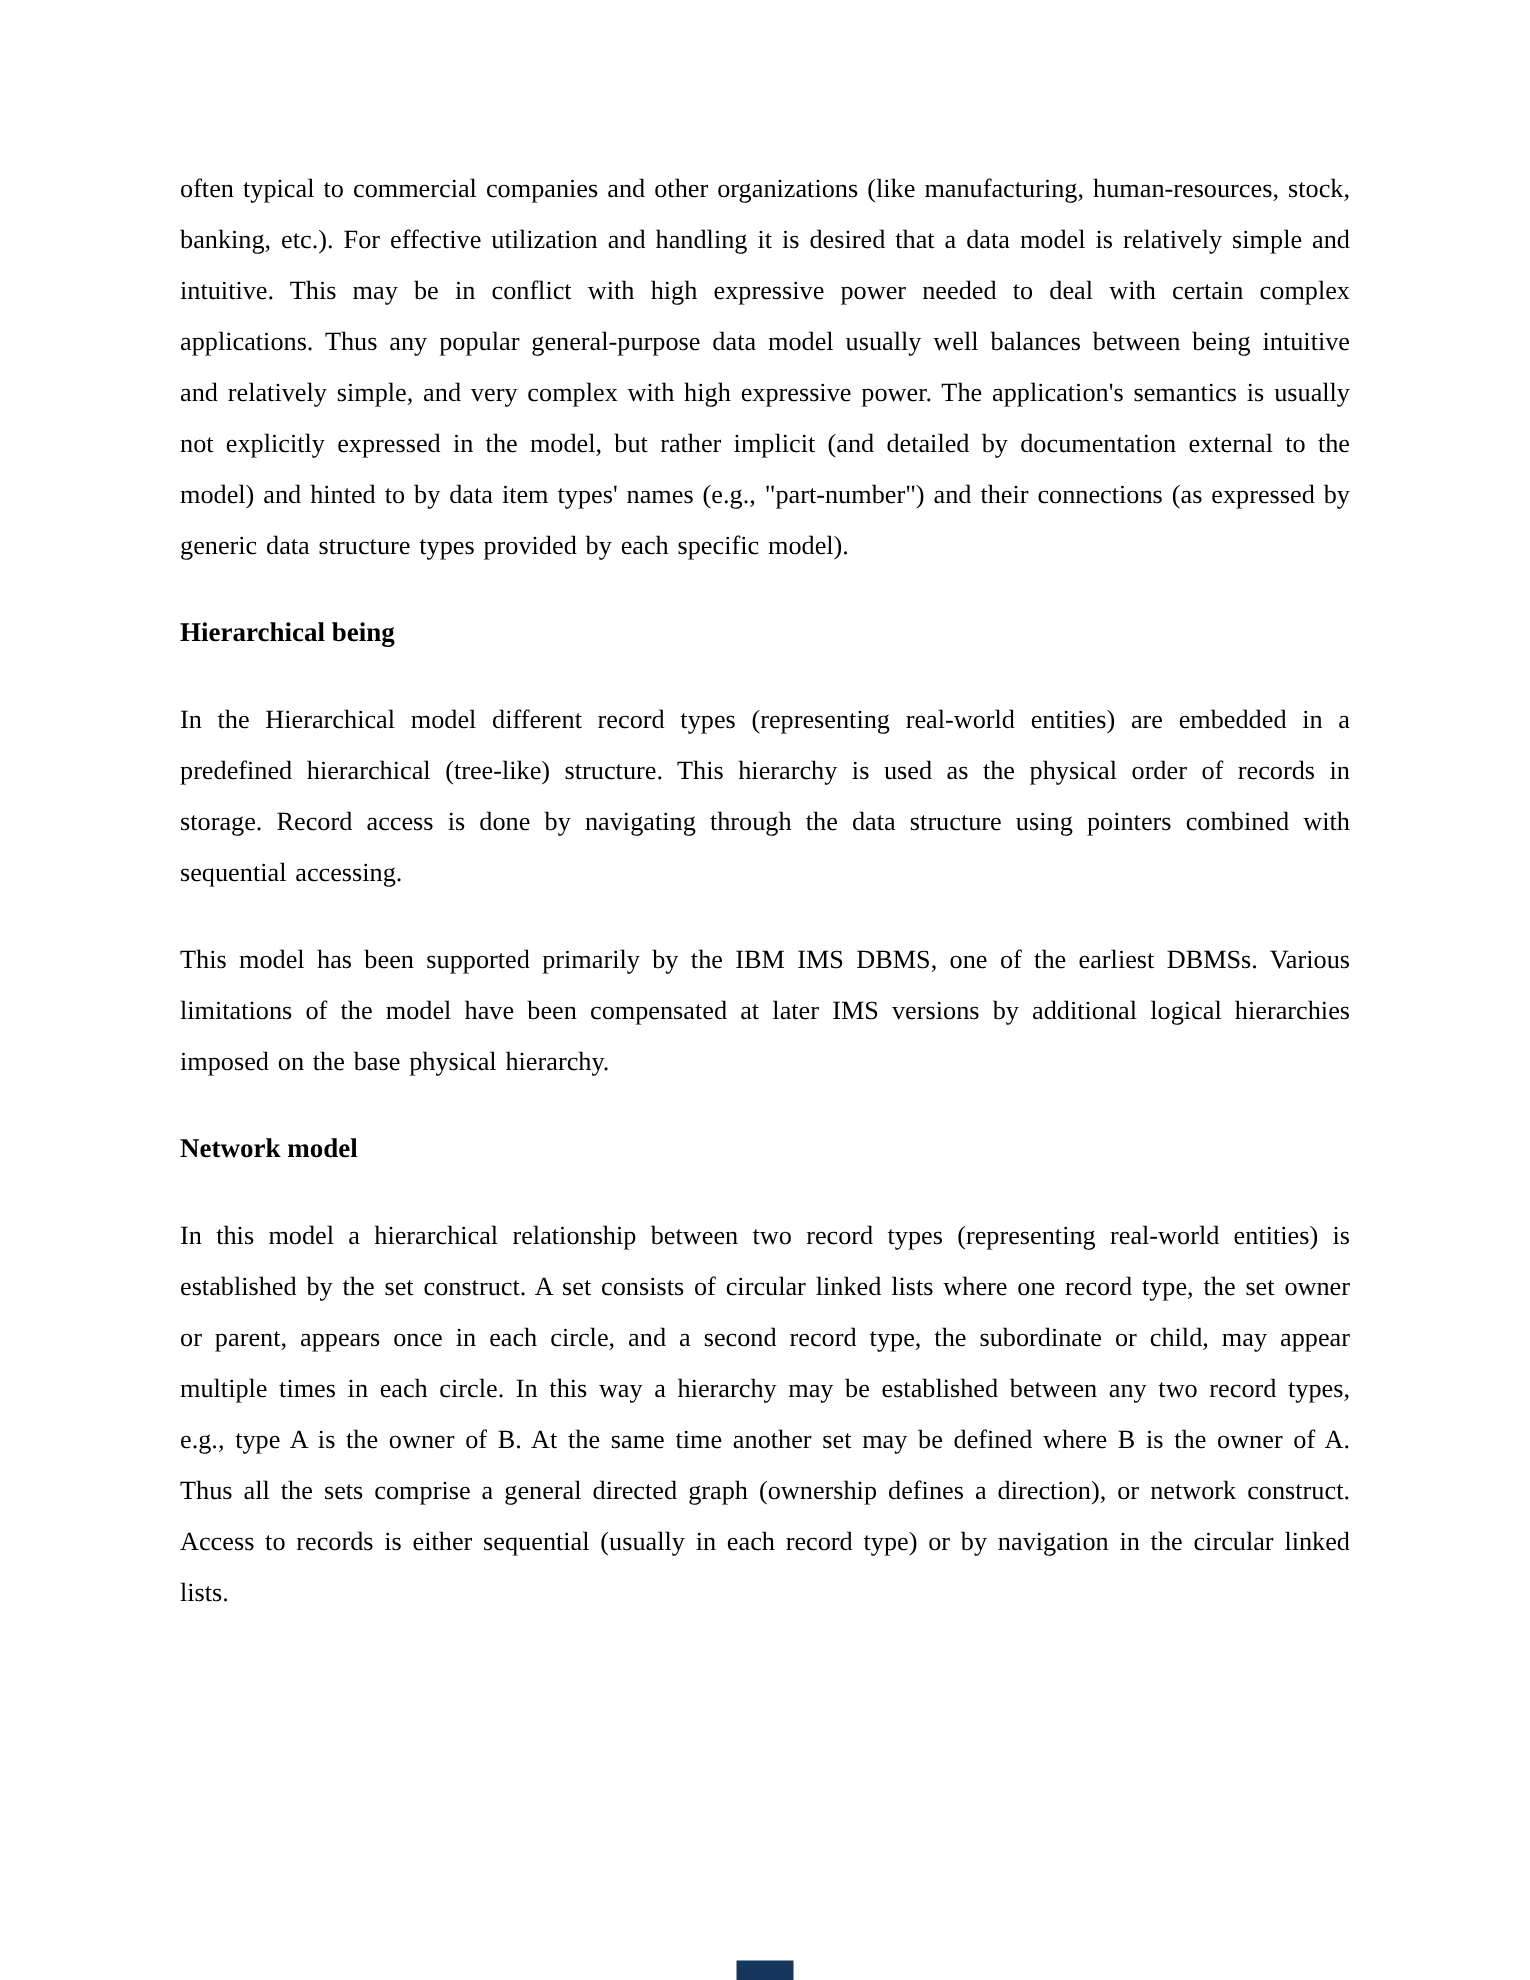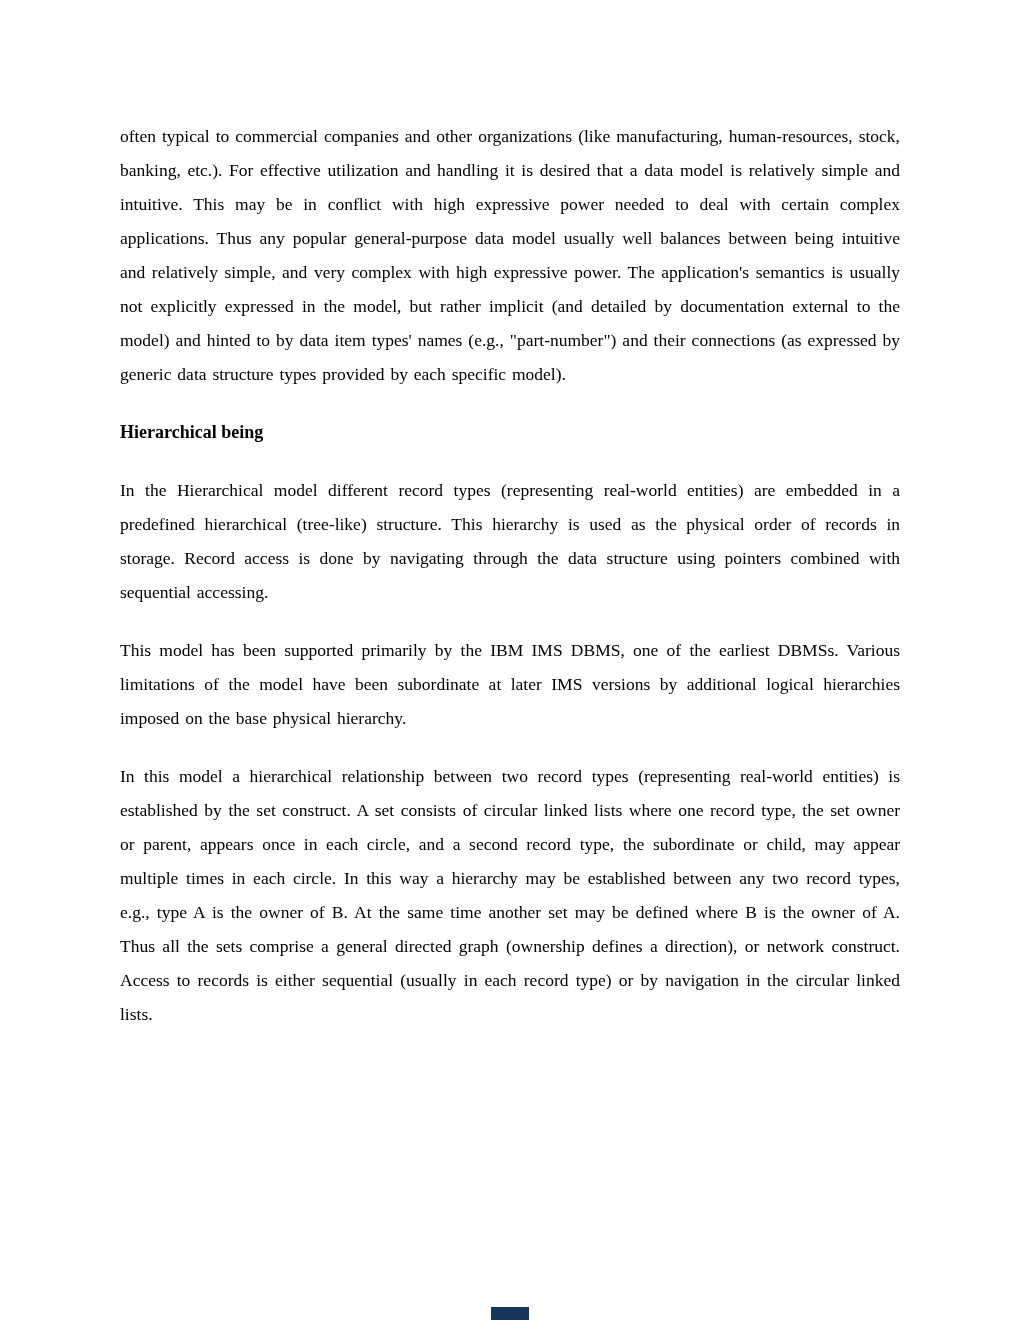--- a/index.html
+++ b/index.html
@@ -31,21 +31,21 @@
     margin: 0 0 24px 0;
     word-spacing: 1.5px;
   }
   .heading {
     font-size: 18px;
     line-height: 34px;
     font-weight: bold;
     margin: 24px 0 24px 0;
     text-align: left;
   }
-  .heading:first-child, .para:first-child { margin-top: 11px; }
+  .heading:first-child, .para:first-child { margin-top: 0; }
   .footer-mark {
     position: absolute;
     left: 50%;
     transform: translateX(-50%);
     bottom: 0px;
     width: 38px;
     height: 13px;
     background: #16365c;
   }
 </style>
@@ -54,21 +54,22 @@
 
 <div class="page">
   <div class="content">
 
     <p class="para">often typical to commercial companies and other organizations (like manufacturing, human-resources, stock, banking, etc.). For effective utilization and handling it is desired that a data model is relatively simple and intuitive. This may be in conflict with high expressive power needed to deal with certain complex applications. Thus any popular general-purpose data model usually well balances between being intuitive and relatively simple, and very complex with high expressive power. The application's semantics is usually not explicitly expressed in the model, but rather implicit (and detailed by documentation external to the model) and hinted to by data item types' names (e.g., "part-number") and their connections (as expressed by generic data structure types provided by each specific model).</p>
 
     <h2 class="heading">Hierarchical being</h2>
 
     <p class="para">In the Hierarchical model different record types (representing real-world entities) are embedded in a predefined hierarchical (tree-like) structure. This hierarchy is used as the physical order of records in storage. Record access is done by navigating through the data structure using pointers combined with sequential accessing.</p>
 
-    <p class="para">This model has been supported primarily by the IBM IMS DBMS, one of the earliest DBMSs. Various limitations of the model have been subordinate at later IMS versions by additional logical hierarchies imposed on the base physical hierarchy.</p>
+    <p class="para">This model has been supported primarily by the IBM IMS DBMS, one of the earliest DBMSs. Various limitations of the model have been compensated at later IMS versions by additional logical hierarchies imposed on the base physical hierarchy.</p>
 
+    <h2 class="heading">Network model</h2>
 
     <p class="para">In this model a hierarchical relationship between two record types (representing real-world entities) is established by the set construct. A set consists of circular linked lists where one record type, the set owner or parent, appears once in each circle, and a second record type, the subordinate or child, may appear multiple times in each circle. In this way a hierarchy may be established between any two record types, e.g., type A is the owner of B. At the same time another set may be defined where B is the owner of A. Thus all the sets comprise a general directed graph (ownership defines a direction), or network construct. Access to records is either sequential (usually in each record type) or by navigation in the circular linked lists.</p>
 
   </div>
 
   <div class="footer-mark"></div>
 </div>
 
 </body></html>

